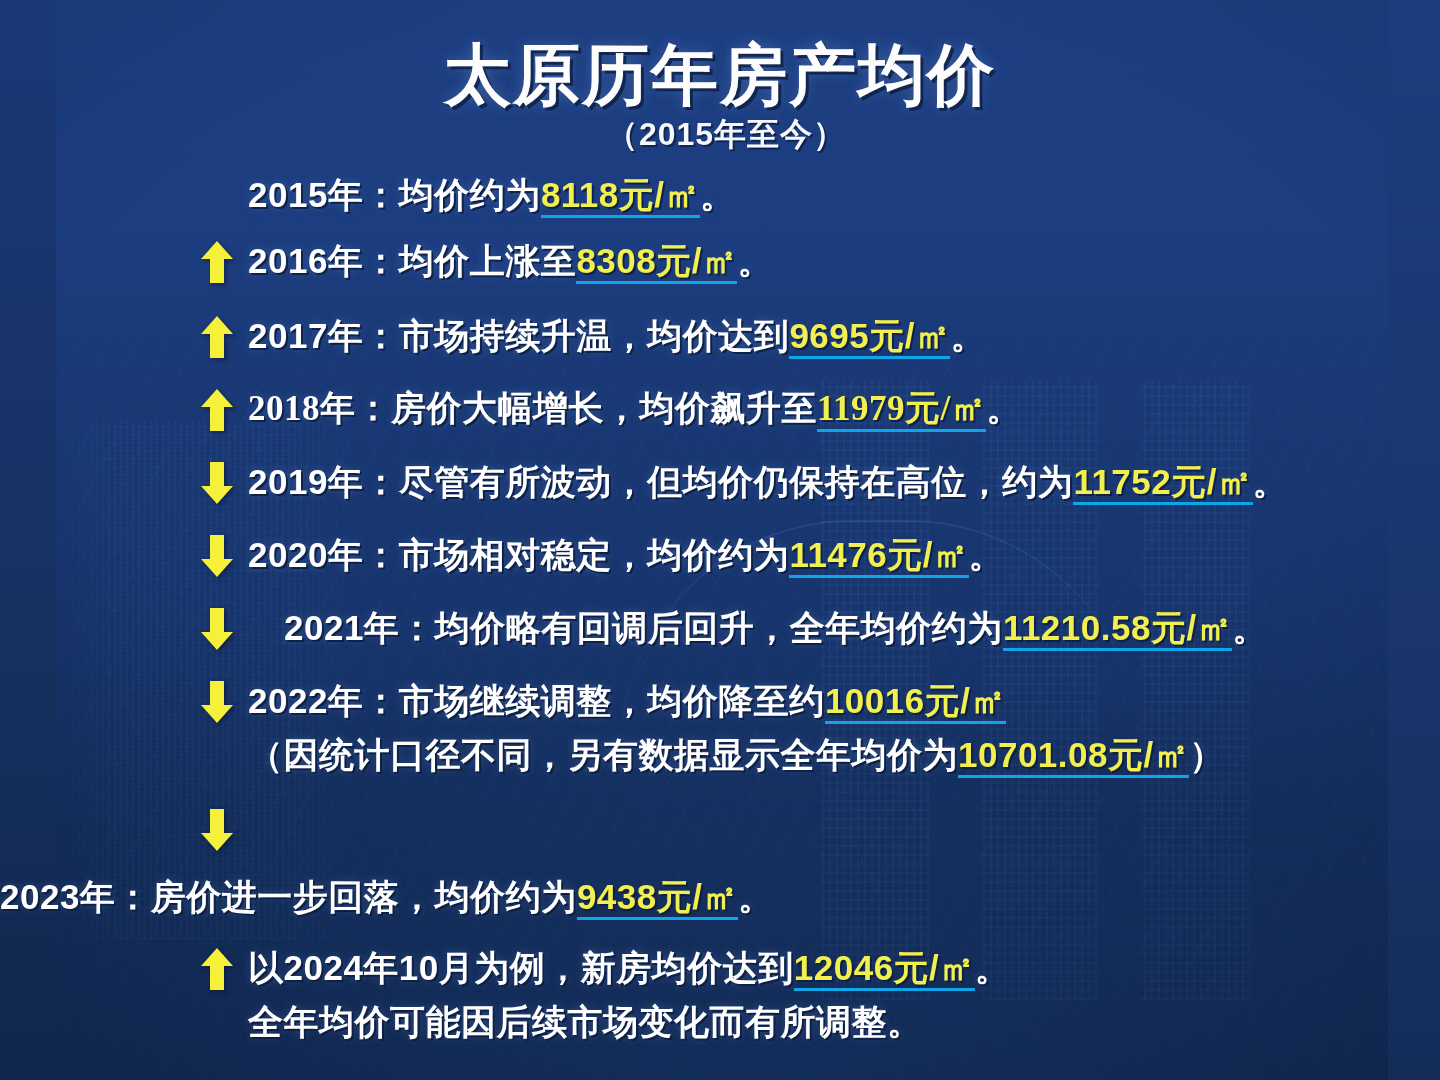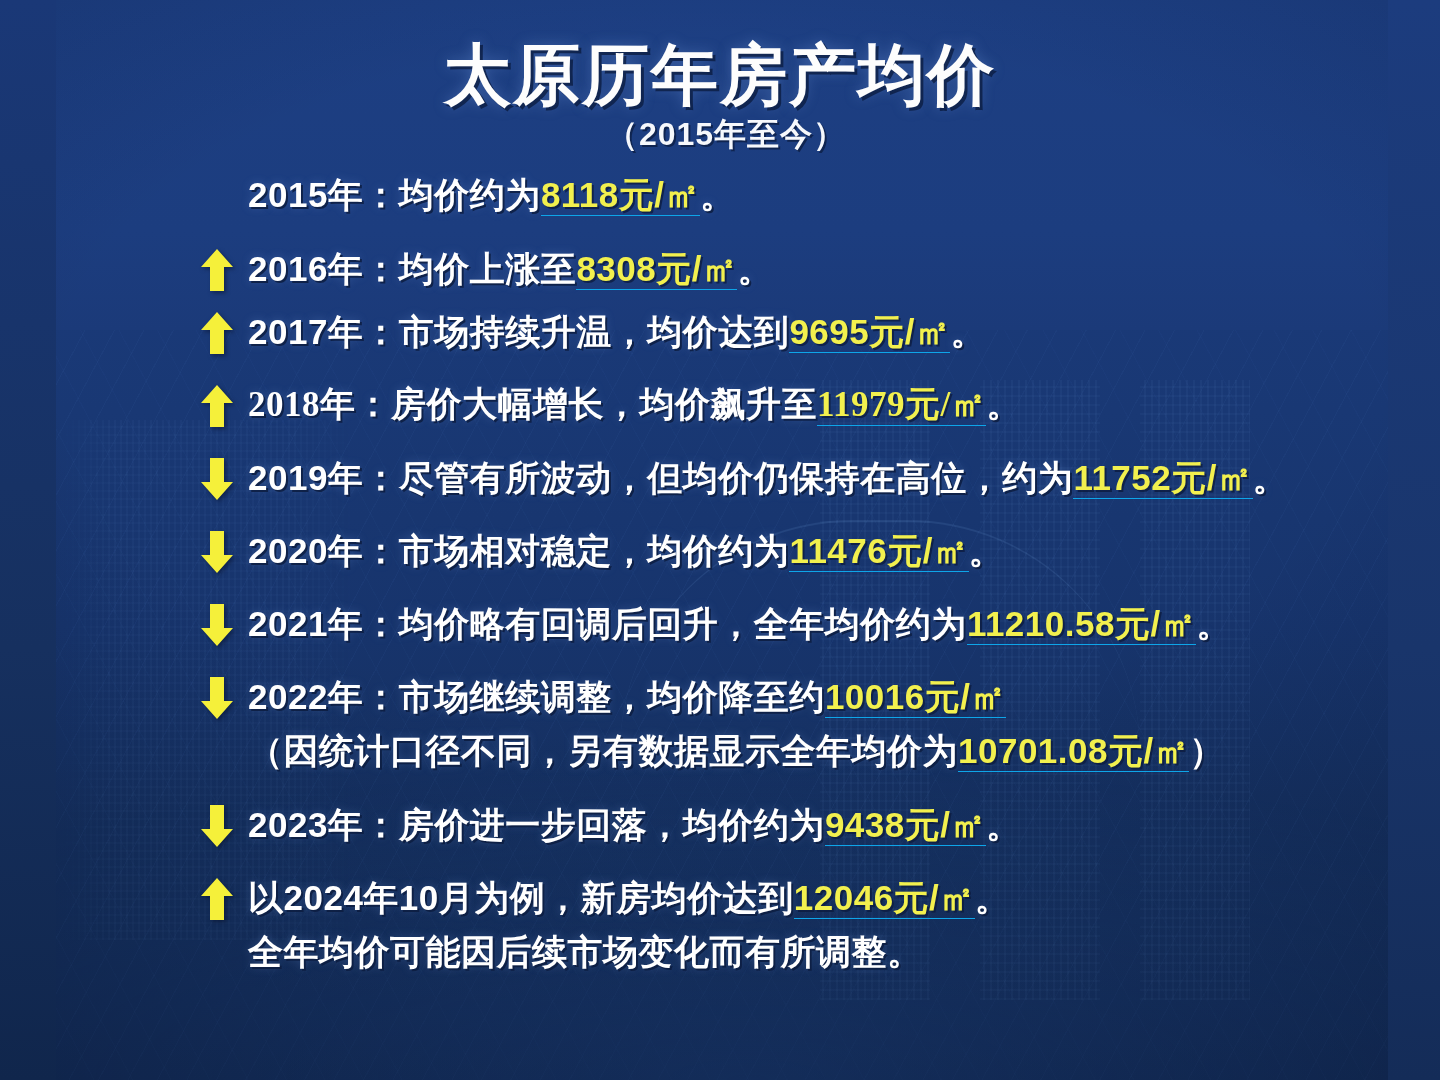--- a/index.html
+++ b/index.html
@@ -187,35 +187,35 @@
     color: #ffffff;
     font-size: 35px;
     font-weight: 700;
     line-height: 54px;
     letter-spacing: 0.5px;
     white-space: nowrap;
     text-shadow: 2px 2px 0 rgba(12,28,64,0.85), 0 0 10px rgba(120,160,230,0.3);
   }
   .hl {
     color: #f2f04e;
-    border-bottom: 1px solid #0ea5e9;
+    border-bottom: 3px solid #0ea5e9;
     padding-bottom: 1px;
     text-shadow: 2px 2px 0 rgba(12,28,64,0.8);
   }
 
   
   .r0 { margin-top: 0px; }
-  .r1 { margin-top: 18px; }
-  .r2 { margin-top: 7px; }
+  .r1 { margin-top: 10px; }
+  .r2 { margin-top: 19px; }
   .r3 { margin-top: 17px; font-family: Liberation Serif, serif; }
   .r4 { margin-top: 17px; justify-content: center; }
   .r5 { margin-top: 17px; }
-  .r6 { margin-top: 17px; }
+  .r6 { margin-top: 17px; gap: 36px; }
   .r7 { margin-top: 17px; justify-content: space-between; }
-  .r8 { margin-top: 20px; }
+  .r8 { margin-top: 20px; flex-direction: column; }
   .r9 { margin-top: 17px; }
 </style>
 </head>
 <body>
 
 <div id="stage">
 
   <div class="bg-base"></div>
   <div class="top-flat"></div>
   <div class="bg-city"></div>

